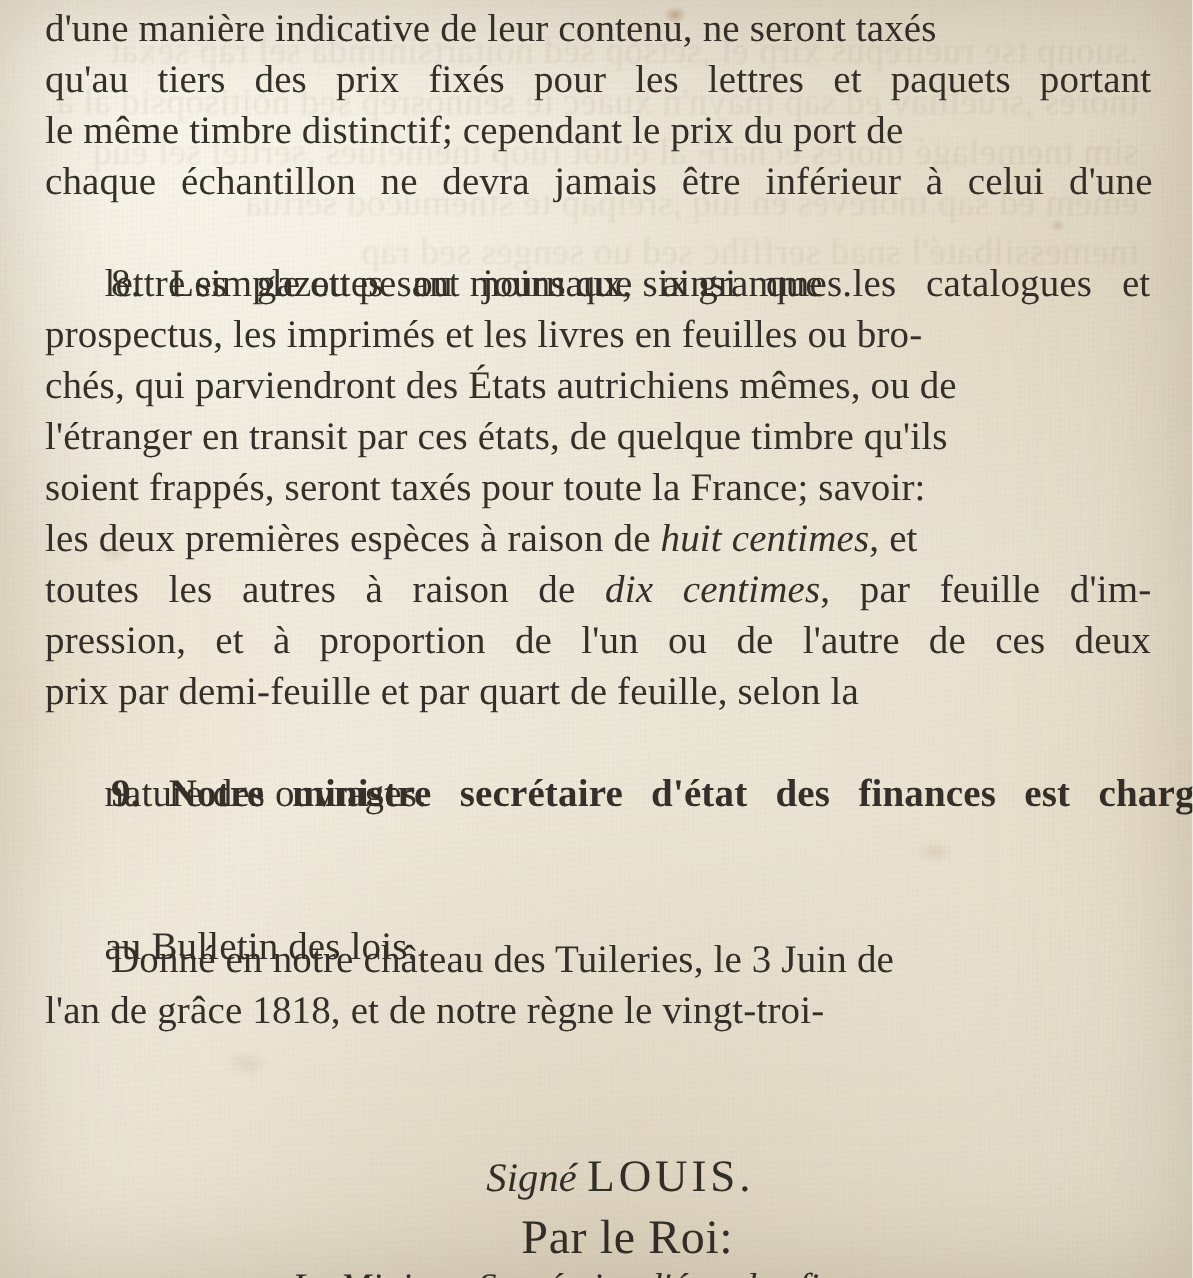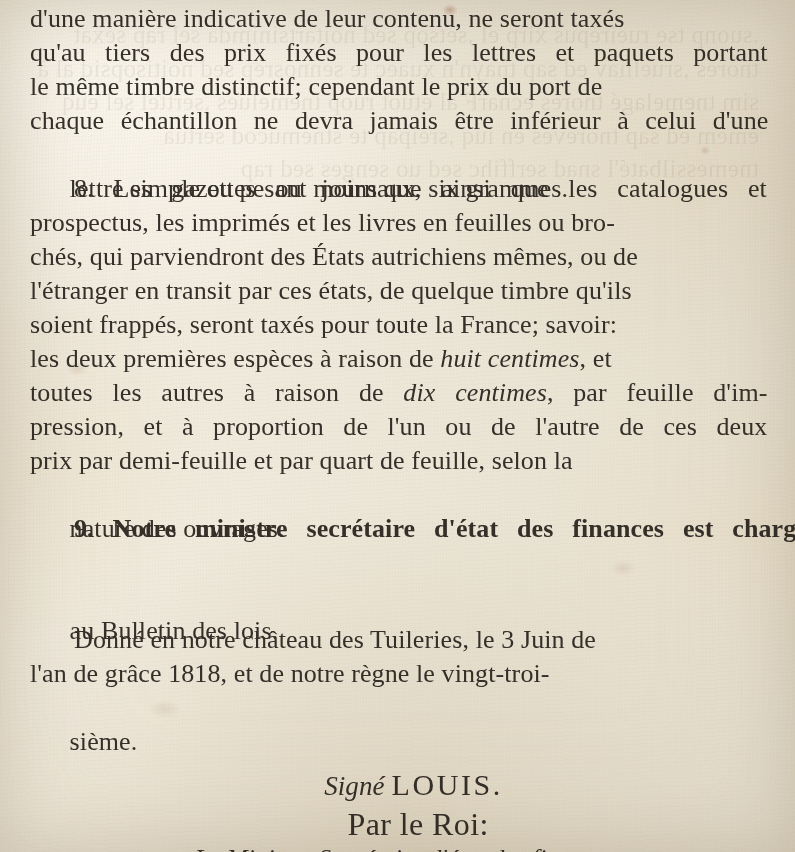--- a/index.html
+++ b/index.html
@@ -211,23 +211,20 @@
     <div class="line flush" style="top:580px;">
       <span>au Bulletin des lois.</span>
     </div>
 
     <div class="line just indent" style="top:623px;width:682px;">
       <span>Donné en notre château des Tuileries, le 3 Juin de</span><span></span>
     </div>
     <div class="line just" style="top:657px;">
       <span>l'an de grâce 1818, et de notre règne le vingt-troi-</span><span></span>
     </div>
-    <div class="line flush" style="top:691px;">
-      <span>sième.</span>
-    </div>
 
     <div class="line center sig-louis" style="top:734px;">
       <span class="it">Signé</span><span> </span><span class="nm">LOUIS.</span>
     </div>
     <div class="line center sig-parleroi" style="top:773px;">
       <span>Par le Roi:</span>
     </div>
     <div class="line center sig-ministre" style="top:808px;">
       <span>Le Ministre Secrétaire d'état des finances ,</span>
     </div>

